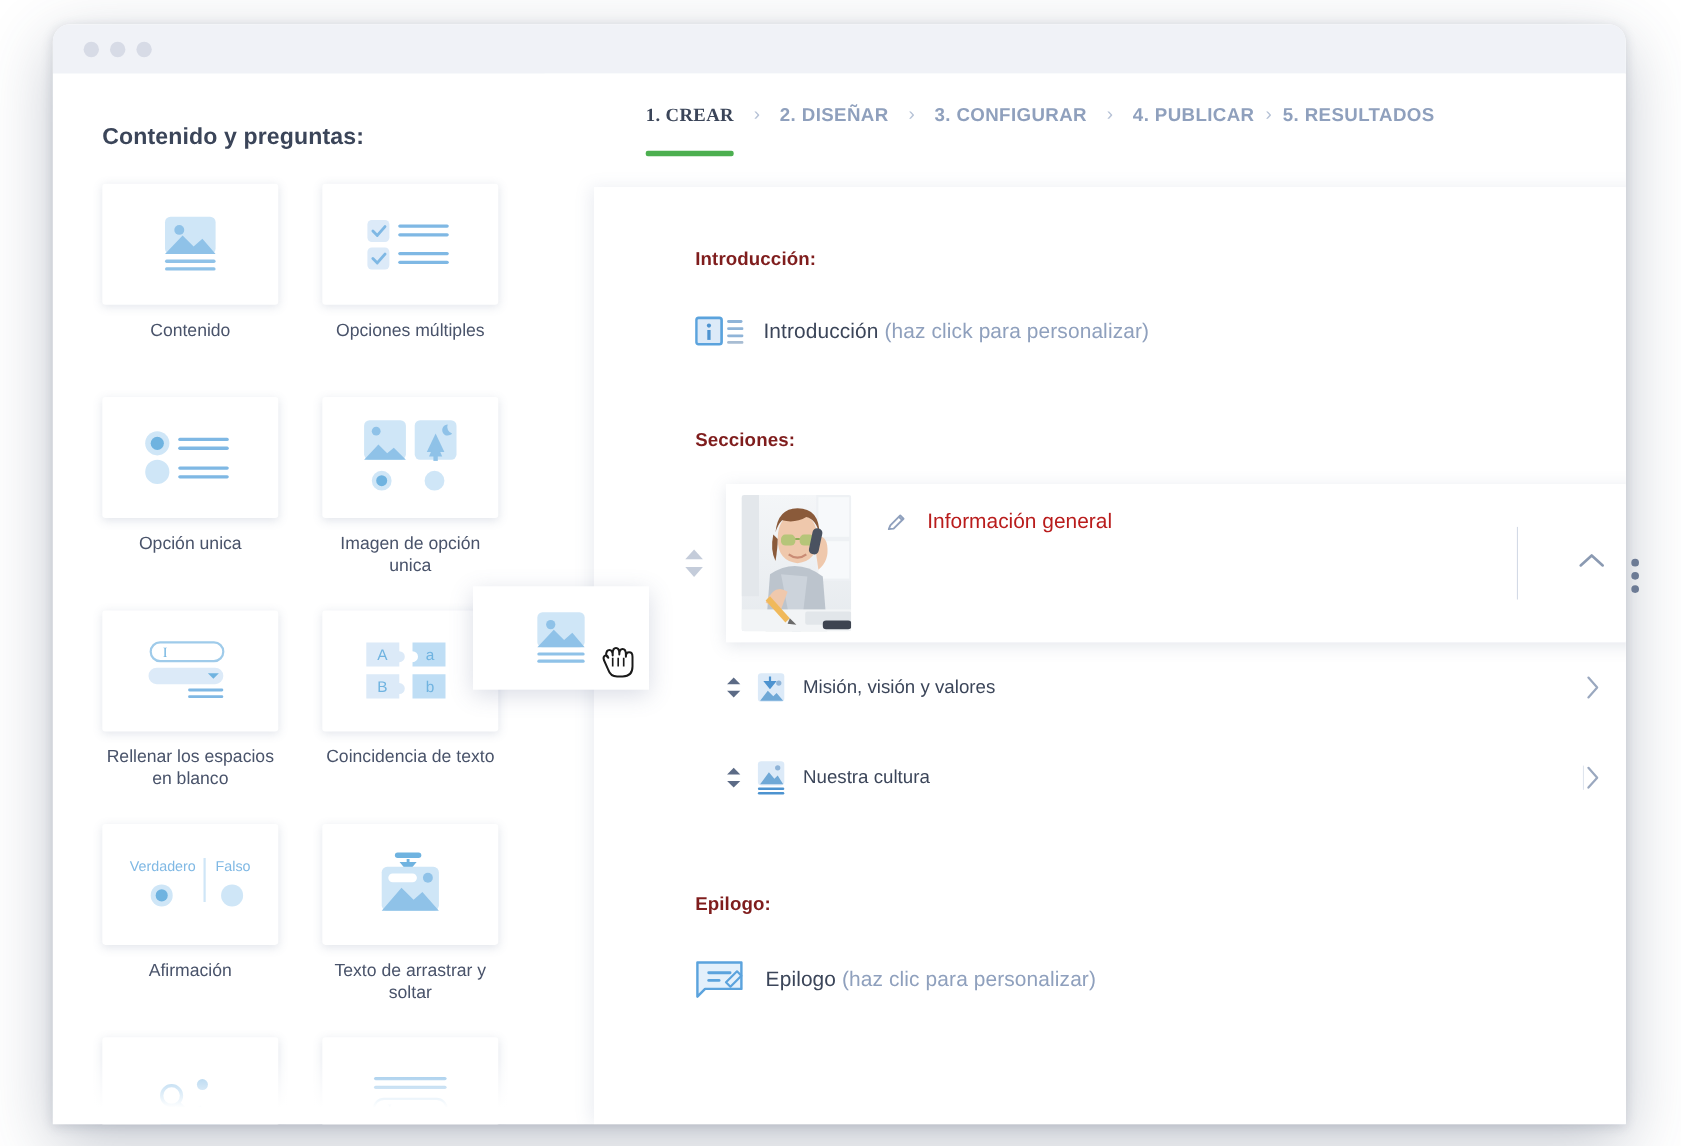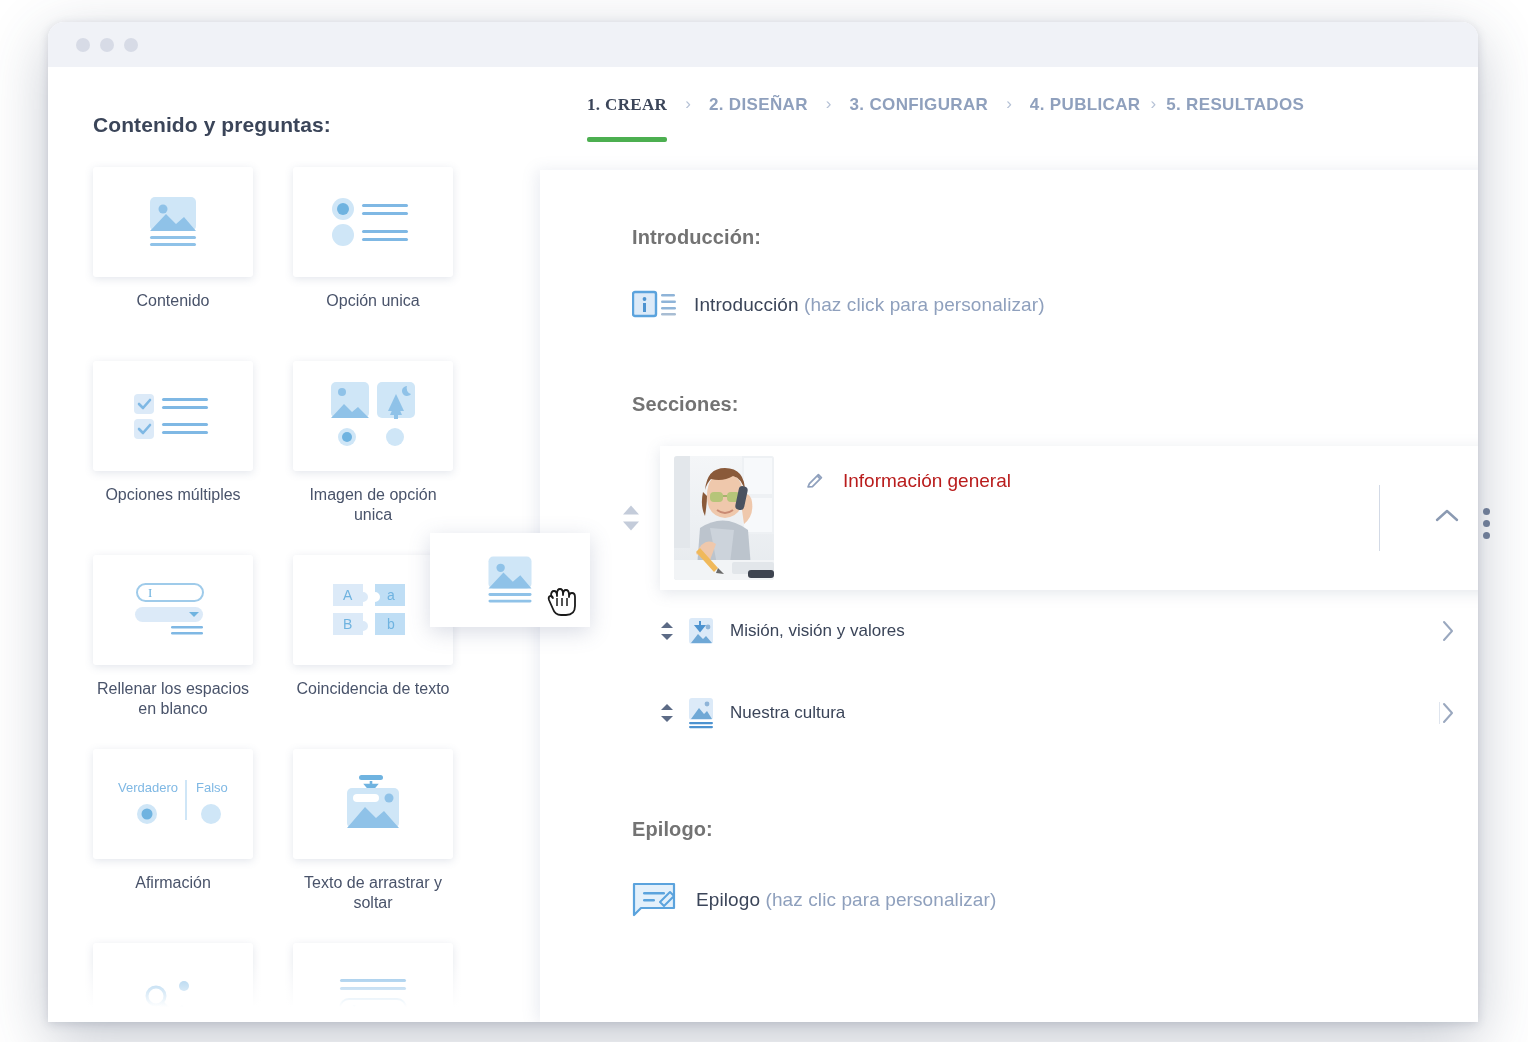--- a/index.html
+++ b/index.html
@@ -100,21 +100,21 @@
   .panel {
     position: absolute; left: 45px; top: 103px;
     width: 960px; height: 852px;
     background: #ffffff;
     box-shadow: -4px 0 14px rgba(110,125,160,0.13);
     overflow: hidden;
   }
   .panel-inner { padding: 56px 0 0 92px; }
 
   .sec-heading {
-    font-size: 20px; color: #737373; font-weight: 600;
+    font-size: 17px; color: #7f1d1d; font-weight: 600;
     letter-spacing: 0.1px;
   }
 
   .row-item {
     display: flex; align-items: center;
     margin-top: 40px; 
   }
   .row-text { font-size: 19px; color: #3b4559; margin-left: 18px; letter-spacing: .1px; }
   .row-text .muted { color: #8fa0bd; }
 
@@ -213,51 +213,51 @@
             <div class="tile-box">
               <svg class="ic" width="62" height="62" viewBox="0 0 62 62">
                 <rect x="8" y="6" width="46" height="34" rx="5" fill="#cfe6f7"></rect>
                 <circle cx="21" cy="18" r="4.5" fill="#8fc2e8"></circle>
                 <path d="M8 40 L24 23 L34 33 L42 26 L54 40 Z" fill="#8fc2e8"></path>
                 <rect x="8" y="45" width="46" height="3" rx="1.5" fill="#8fc2e8"></rect>
                 <rect x="8" y="52" width="46" height="3" rx="1.5" fill="#8fc2e8"></rect>
               </svg>
             </div>
             <div class="tile-label">Contenido</div>
-          </div>
-
-          <div class="tile">
-            <div class="tile-box">
-              <svg class="ic" width="86" height="52" viewBox="0 0 86 52">
-                <circle cx="13" cy="13" r="11" fill="#cfe6f7"></circle>
-                <circle cx="13" cy="13" r="6" fill="#6fb3e0"></circle>
-                <rect x="32" y="8" width="46" height="3" rx="1.5" fill="#7fb8e4"></rect>
-                <rect x="32" y="16" width="46" height="3" rx="1.5" fill="#7fb8e4"></rect>
-                <circle cx="13" cy="39" r="11" fill="#cfe6f7"></circle>
-                <rect x="32" y="34" width="46" height="3" rx="1.5" fill="#7fb8e4"></rect>
-                <rect x="32" y="42" width="46" height="3" rx="1.5" fill="#7fb8e4"></rect>
-              </svg>
-            </div>
-            <div class="tile-label">Opción unica</div>
           </div>
 
           <div class="tile">
             <div class="tile-box">
               <svg class="ic" width="86" height="50" viewBox="0 0 86 50">
                 <rect x="4" y="3" width="20" height="20" rx="4" fill="#dceaf8"></rect>
                 <path d="M9 13 l4 4 l7 -8" stroke="#7fb8e4" stroke-width="2.6" fill="none" stroke-linecap="round" stroke-linejoin="round"></path>
                 <rect x="32" y="7" width="46" height="3" rx="1.5" fill="#7fb8e4"></rect>
                 <rect x="32" y="15" width="46" height="3" rx="1.5" fill="#7fb8e4"></rect>
                 <rect x="4" y="28" width="20" height="20" rx="4" fill="#dceaf8"></rect>
                 <path d="M9 38 l4 4 l7 -8" stroke="#7fb8e4" stroke-width="2.6" fill="none" stroke-linecap="round" stroke-linejoin="round"></path>
                 <rect x="32" y="32" width="46" height="3" rx="1.5" fill="#7fb8e4"></rect>
                 <rect x="32" y="40" width="46" height="3" rx="1.5" fill="#7fb8e4"></rect>
               </svg>
             </div>
             <div class="tile-label">Opciones múltiples</div>
+          </div>
+
+          <div class="tile">
+            <div class="tile-box">
+              <svg class="ic" width="86" height="52" viewBox="0 0 86 52">
+                <circle cx="13" cy="13" r="11" fill="#cfe6f7"></circle>
+                <circle cx="13" cy="13" r="6" fill="#6fb3e0"></circle>
+                <rect x="32" y="8" width="46" height="3" rx="1.5" fill="#7fb8e4"></rect>
+                <rect x="32" y="16" width="46" height="3" rx="1.5" fill="#7fb8e4"></rect>
+                <circle cx="13" cy="39" r="11" fill="#cfe6f7"></circle>
+                <rect x="32" y="34" width="46" height="3" rx="1.5" fill="#7fb8e4"></rect>
+                <rect x="32" y="42" width="46" height="3" rx="1.5" fill="#7fb8e4"></rect>
+              </svg>
+            </div>
+            <div class="tile-label">Opción unica</div>
           </div>
 
           <div class="tile">
             <div class="tile-box">
               <svg class="ic" width="92" height="72" viewBox="0 0 92 72">
                 <rect x="4" y="2" width="38" height="36" rx="5" fill="#cfe6f7"></rect>
                 <circle cx="15" cy="12" r="4" fill="#8fc2e8"></circle>
                 <path d="M4 38 L17 24 L25 32 L31 27 L42 38 Z" fill="#8fc2e8"></path>
                 <rect x="50" y="2" width="38" height="36" rx="5" fill="#cfe6f7"></rect>
                 <path d="M80 6 a5 5 0 1 0 4 8 a6 6 0 0 1 -4 -8 z" fill="#8fc2e8"></path>

